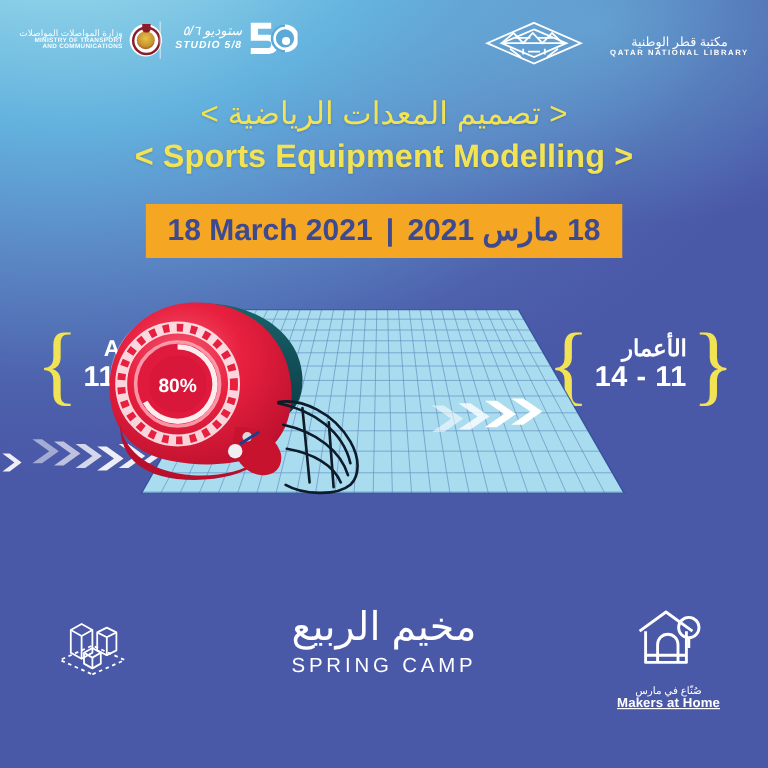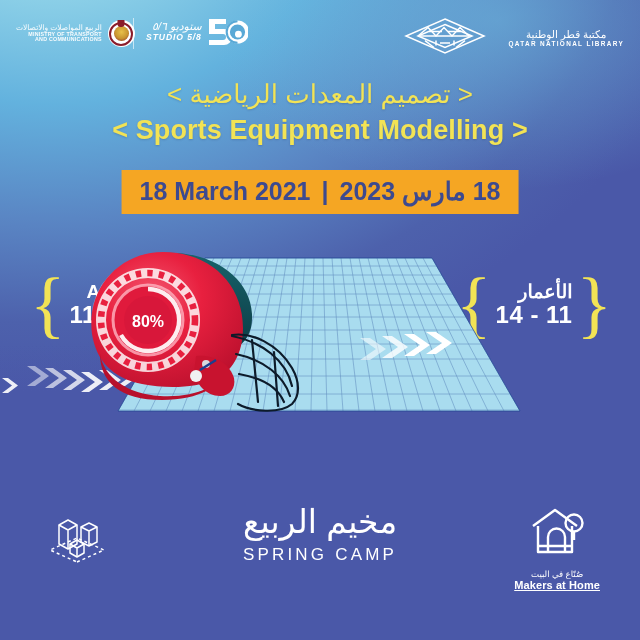--- a/index.html
+++ b/index.html
@@ -148,21 +148,21 @@
 <div id="poster">
 
   <div class="bg-base"></div>
   <div class="bg-warm"></div>
   <div class="bg-blend"></div>
 
   <div class="header">
 
     <div class="logo-motc">
       <div class="motc-text">
-        <div class="motc-ar">الربيع المواصلات والاتصالات</div>
+        <div class="motc-ar">وزارة المواصلات المواصلات</div>
         <div class="motc-en">MINISTRY OF TRANSPORT</div>
         <div class="motc-en">AND COMMUNICATIONS</div>
       </div>
       <div class="qatar-emblem">
         <div class="em-band"></div>
         <div class="em-in"></div>
       </div>
     </div>
 
     <div class="divider-v"></div>
@@ -206,21 +206,21 @@
   </div>
 
   <div class="title-block">
     <div class="title-ar">&lt; تصميم المعدات الرياضية &gt;</div>
     <div class="title-en">&lt; Sports Equipment Modelling &gt;</div>
   </div>
 
   <div class="date-bar">
     <span>18 March 2021</span>
     <span class="date-sep">|</span>
-    <span class="date-ar">18 مارس 2023</span>
+    <span class="date-ar">18 مارس 2021</span>
   </div>
 
   <div class="age-badge left">
     <span class="brace">{</span>
     <span class="age-inner">
       <span class="age-label" style="display:block">AGE</span>
       <span class="age-range" style="display:block">11 - 14</span>
     </span>
     <span class="brace">}</span>
   </div>
@@ -393,17 +393,17 @@
         <g fill="none" stroke="#ffffff" stroke-width="2.4" stroke-linejoin="round">
           <path d="M7 20 L29 4 L51 20"></path>
           <path d="M12 20 L12 46 L46 46 L46 20"></path>
           <path d="M12 40 L46 40"></path>
           <path d="M22 46 L22 31 A8.5 8.5 0 0 1 39 31 L39 46"></path>
           <circle cx="48" cy="17" r="8.5"></circle>
           <path d="M48 25.5 L48 34"></path>
         </g>
       </svg>
     </div>
-    <div class="mah-ar">صُنّاع في البيت</div>
+    <div class="mah-ar">صُنّاع في مارس</div>
     <div class="mah-en">Makers at Home</div>
   </div>
 
 </div>
 
 </body></html>

